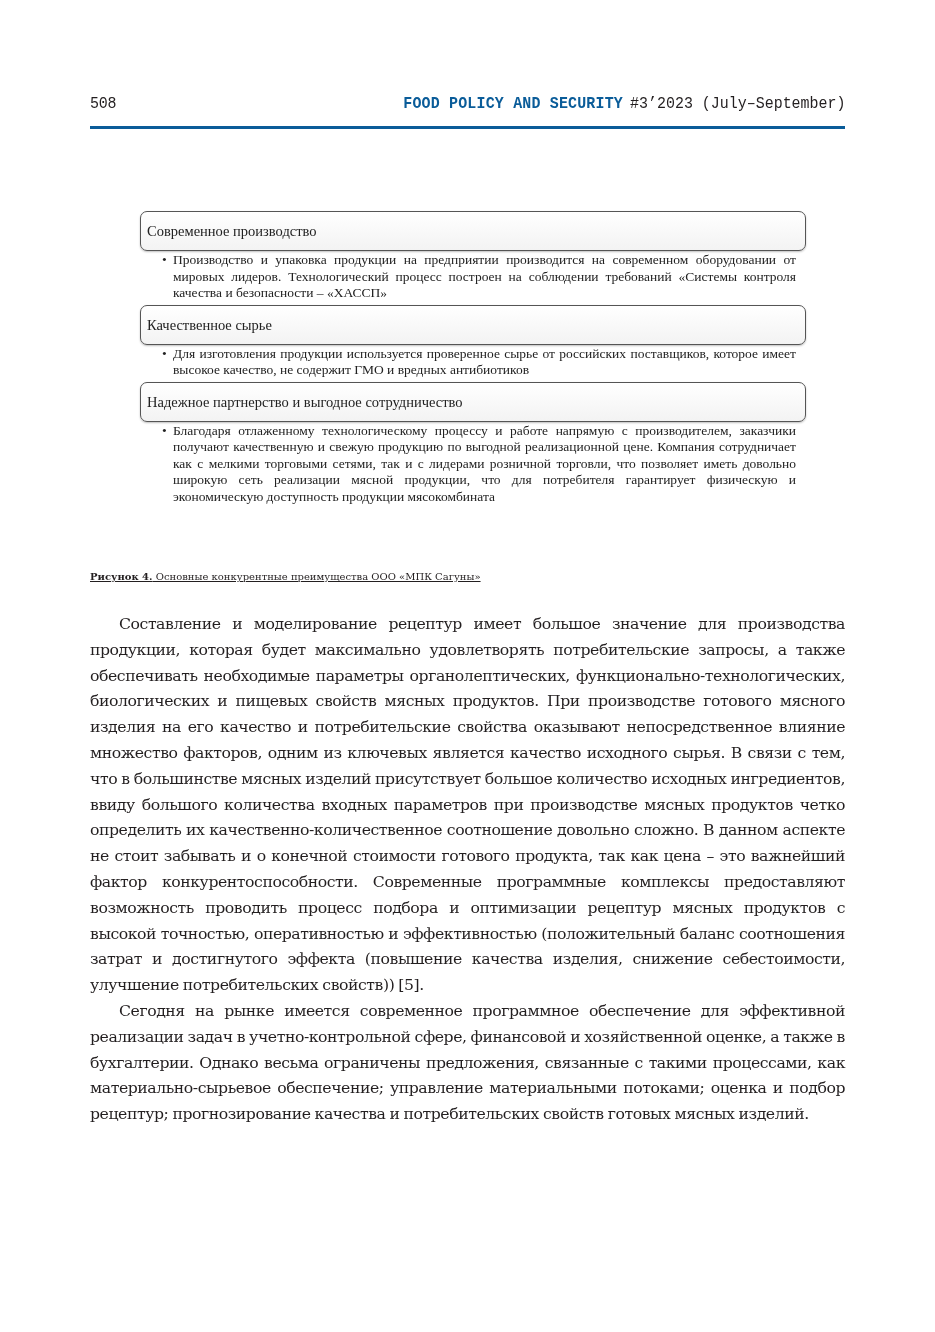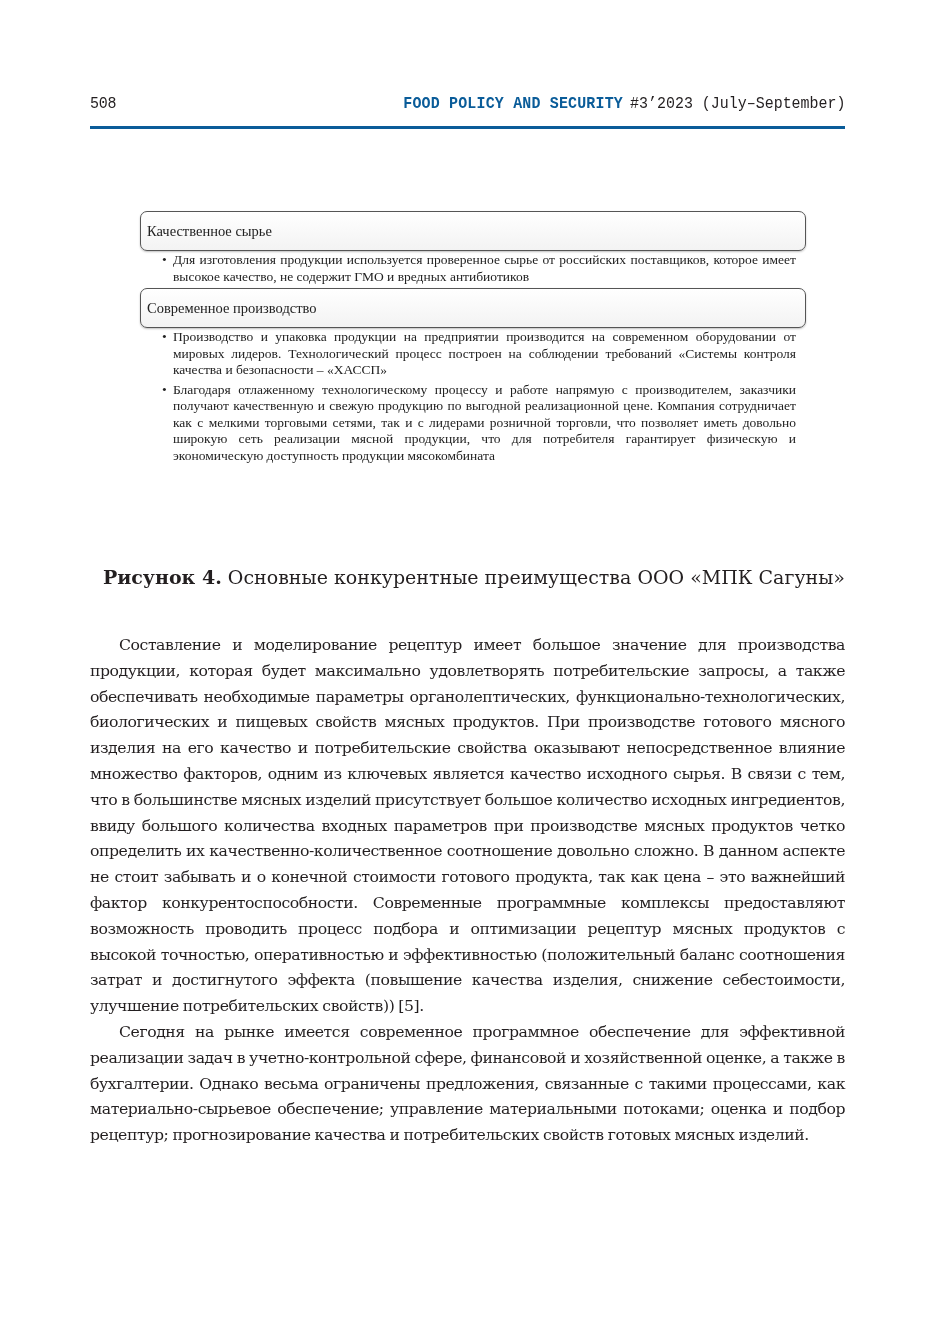--- a/index.html
+++ b/index.html
@@ -19,54 +19,55 @@
       border: 1px solid #555; border-radius: 7px; height: 38px;
       background: linear-gradient(#ffffff, #f3f3f3);
       box-shadow: 0 1px 2px rgba(0,0,0,0.25);
       font-size: 14.5px; line-height: 38px; padding-left: 6px; color: #222;
     }
     .fig-items { margin: 1px 10px 1px 23px; font-size: 13.5px; line-height: 16.5px; color: #222; text-align: justify; }
     .fig-item { position: relative; padding-left: 10px; }
     .fig-item::before { content: "•"; position: absolute; left: -1px; top: 0; }
     .fig-group + .fig-group { margin-top: 3px; }
 
-    .caption { position: absolute; left: 90px; top: 566px; width: 755px; text-align: right;
-      font-family: "DejaVu Serif", serif; font-size: 19px; line-height: 22px; }
+    .caption { position: absolute; left: 90px; top: 566px; width: 755px; text-align: left;
+      font-family: "DejaVu Serif", serif; font-size: 10px; line-height: 22px; text-decoration: underline; }
     .caption b { font-weight: bold; }
     .caption i { font-style: italic; }
 
-    .body-text { position: absolute; left: 90px; top: 632px; width: 755px;
+    .body-text { position: absolute; left: 90px; top: 611px; width: 755px;
       font-family: "DejaVu Serif", serif; font-size: 15.7px; line-height: 25.8px; text-align: justify; }
     .body-text p { margin: 0; text-indent: 29px; letter-spacing: -0.45px; word-spacing: -0.5px; }
   </style>
 </head>
 <body>
 
 <div class="header">
   <span class="page-num">508</span>
   <span class="journal">
     <span class="journal-title">FOOD POLICY AND SECURITY</span><span class="journal-issue">#3’2023 (July–September)</span>
   </span>
 </div>
 <div class="rule"></div>
 
 <div class="figure">
   <div class="fig-group">
+    <div class="fig-box">Современное производство</div>
+    <div class="fig-items">
+      <div class="fig-item">Производство и упаковка продукции на предприятии производится на современном оборудовании от мировых лидеров. Технологический процесс построен на соблюдении требований «Системы контроля качества и безопасности – «ХАССП»</div>
+    </div>
+  </div>
+  <div class="fig-group">
     <div class="fig-box">Качественное сырье</div>
     <div class="fig-items">
       <div class="fig-item">Для изготовления продукции используется проверенное сырье от российских поставщиков, которое имеет высокое качество, не содержит ГМО и вредных антибиотиков</div>
     </div>
   </div>
   <div class="fig-group">
-    <div class="fig-box">Современное производство</div>
-    <div class="fig-items">
-      <div class="fig-item">Производство и упаковка продукции на предприятии производится на современном оборудовании от мировых лидеров. Технологический процесс построен на соблюдении требований «Системы контроля качества и безопасности – «ХАССП»</div>
-    </div>
-  </div>
-  <div class="fig-group">
+    <div class="fig-box">Надежное партнерство и выгодное сотрудничество</div>
     <div class="fig-items">
       <div class="fig-item">Благодаря отлаженному технологическому процессу и работе напрямую с производителем, заказчики получают качественную и свежую продукцию по выгодной реализационной цене. Компания сотрудничает как с мелкими торговыми сетями, так и с лидерами розничной торговли, что позволяет иметь довольно широкую сеть реализации мясной продукции, что для потребителя гарантирует физическую и экономическую доступность продукции мясокомбината</div>
     </div>
   </div>
 </div>
 
 <div class="caption">
   <div><b>Рисунок 4.</b><span> Основные конкурентные преимущества ООО «МПК Сагуны»</span></div>
 </div>
 

